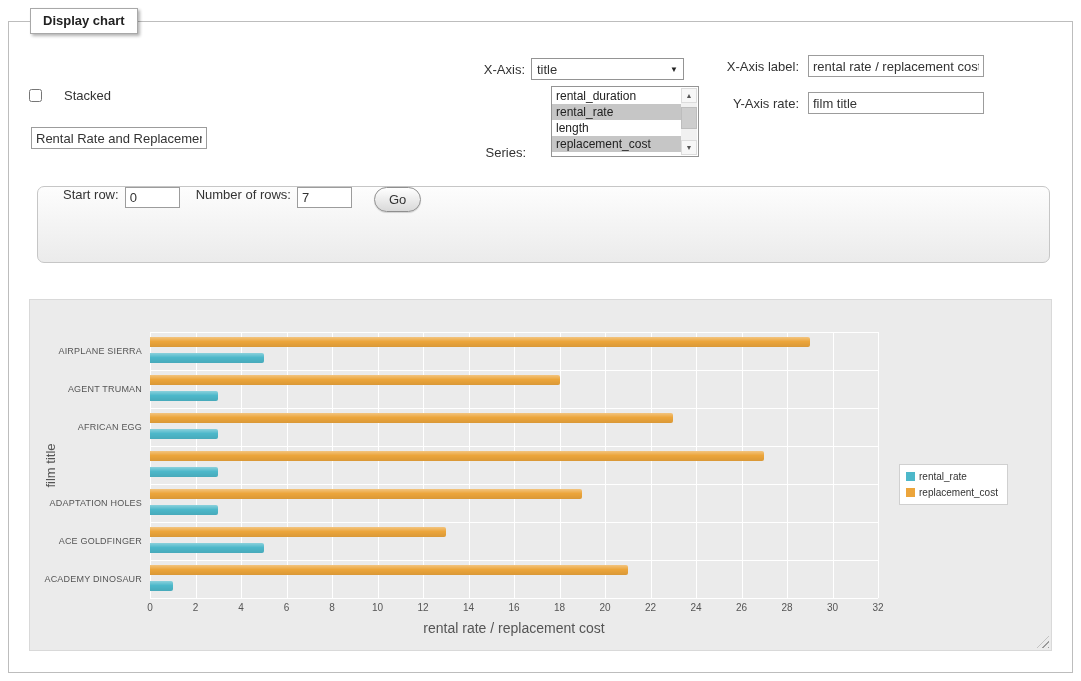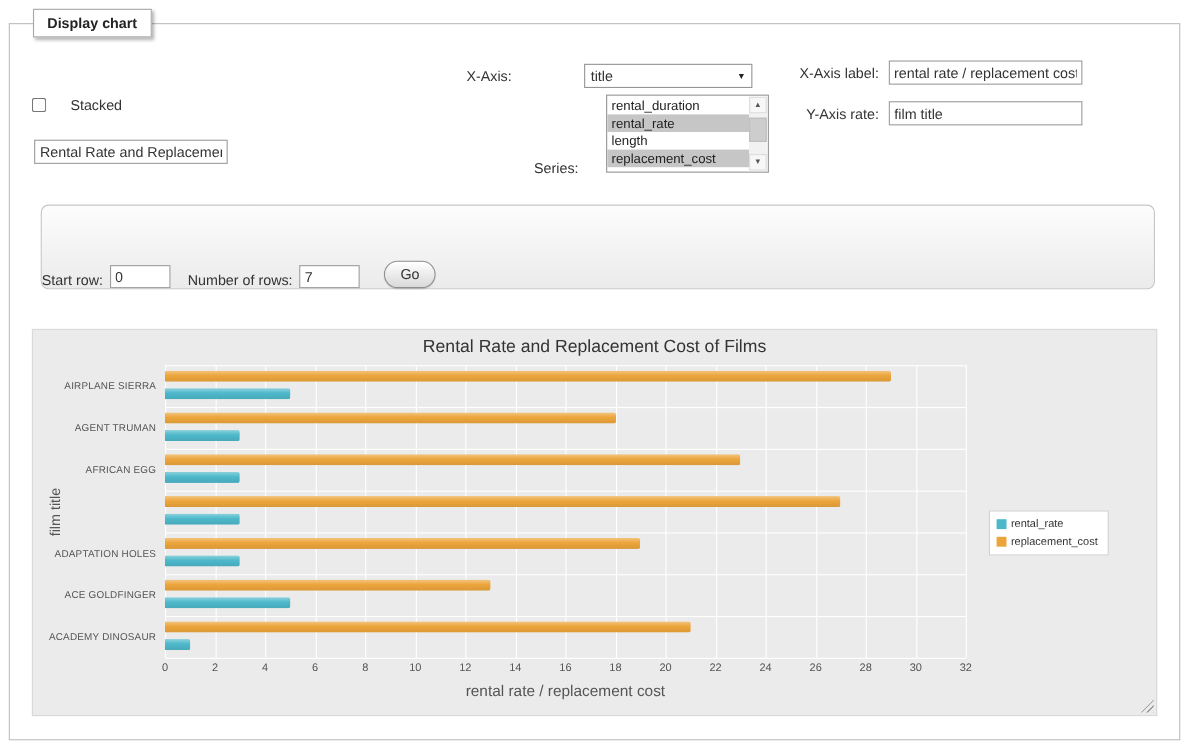--- a/index.html
+++ b/index.html
@@ -27,21 +27,21 @@
   .radio-opt { display: inline-flex; align-items: center; gap: 3px; font-size: 13px; }
   .radio-opt input { margin: 0; }
   .stacked-row { position: absolute; left: 20px; top: 66px; display: flex; align-items: center; gap: 22px; }
   input[type="text"] {
     border: 1px solid #9c9c9c; font-family: inherit; font-size: 13px;
     padding: 2px 4px; color: #333; background: #fff;
   }
   .title-input { position: absolute; left: 22px; top: 105px; width: 176px; height: 22px; }
 
   
-  .xaxis-text { position: absolute; left: 415px; top: 40px; width: 90px; }
+  .xaxis-text { position: absolute; left: 426px; top: 40px; width: 90px; text-align: right; }
   .select-box {
     position: absolute; left: 522px; top: 36px; width: 153px; height: 22px;
     background: #fff; border: 1px solid #949494; display: flex; align-items: center;
   }
   .select-value { flex: 1; padding-left: 5px; font-size: 13px; overflow: hidden; white-space: nowrap; }
   .select-arrow { width: 18px; text-align: center; font-size: 8px; color: #222; }
   .series-text { position: absolute; left: 427px; top: 123px; width: 90px; text-align: right; }
   .series-list {
     position: absolute; left: 542px; top: 64px; width: 148px; height: 71px;
     background: #fff; border: 1px solid #949494;
@@ -62,21 +62,21 @@
   .xlabel-text { position: absolute; left: 680px; top: 37px; width: 110px; text-align: right; }
   .xlabel-input { position: absolute; left: 799px; top: 33px; width: 176px; height: 22px; }
   .ylabel-text { position: absolute; left: 680px; top: 74px; width: 110px; text-align: right; }
   .ylabel-input { position: absolute; left: 799px; top: 70px; width: 176px; height: 22px; }
 
   
   .rows-panel {
     position: absolute; left: 28px; top: 164px; width: 1013px; height: 77px;
     border: 1px solid #c6c6c6; border-radius: 7px;
     background: linear-gradient(#fdfdfd, #ebebeb);
-    display: flex; align-items: flex-end; 
+    display: flex; align-items: flex-start; padding-left: 25px;
   }
   .rows-panel .num-input { width: 55px; height: 21px; margin-left: 6px; }
   .rows-label2 { margin-left: 16px; }
   .go-btn {
     margin-left: 22px; border: 1px solid #8f8f8f; border-radius: 13px;
     background: linear-gradient(#ffffff, #d9d9d9);
     padding: 4px 14px; font-size: 13px; font-family: inherit; color: #333;
     box-shadow: 0 1px 1px rgba(0,0,0,0.15); cursor: pointer;
   }
 
@@ -163,21 +163,20 @@
 
   <div class="rows-panel">
     <span>Start row:</span>
     <input type="text" class="num-input" value="0" style="">
     <span class="rows-label2">Number of rows:</span>
     <input type="text" class="num-input" value="7" style="">
     <button class="go-btn">Go</button>
   </div>
 
   <div class="chart-panel">
-    <div class="chart-title">Rental Rate and Replacement Cost of Films</div>
     <div class="y-axis-title-wrap">
       <span>film title</span>
     </div>
     <div class="cat-labels">
         <div class="cat-label" style="top: 0px; height: 38px;">AIRPLANE SIERRA</div>
         <div class="cat-label" style="top: 38px; height: 38px;">AGENT TRUMAN</div>
         <div class="cat-label" style="top: 76px; height: 38px;">AFRICAN EGG</div>
         <div class="cat-label" style="top: 152px; height: 38px;">ADAPTATION HOLES</div>
         <div class="cat-label" style="top: 190px; height: 38px;">ACE GOLDFINGER</div>
         <div class="cat-label" style="top: 228px; height: 38px;">ACADEMY DINOSAUR</div>

